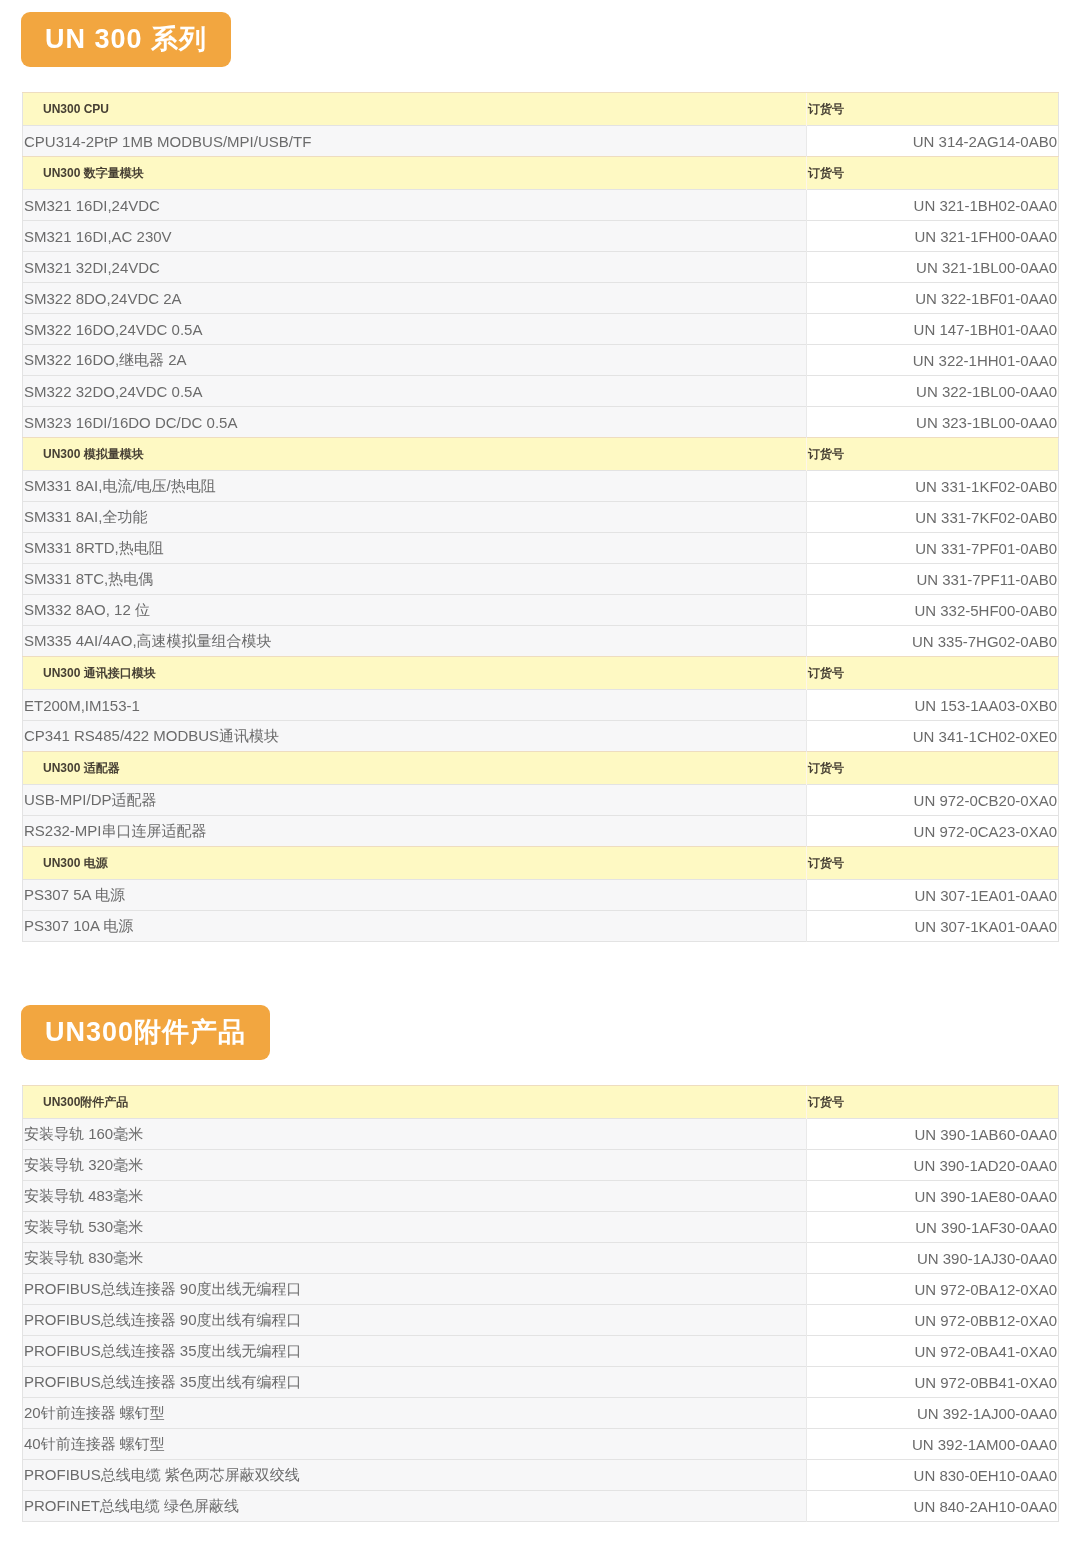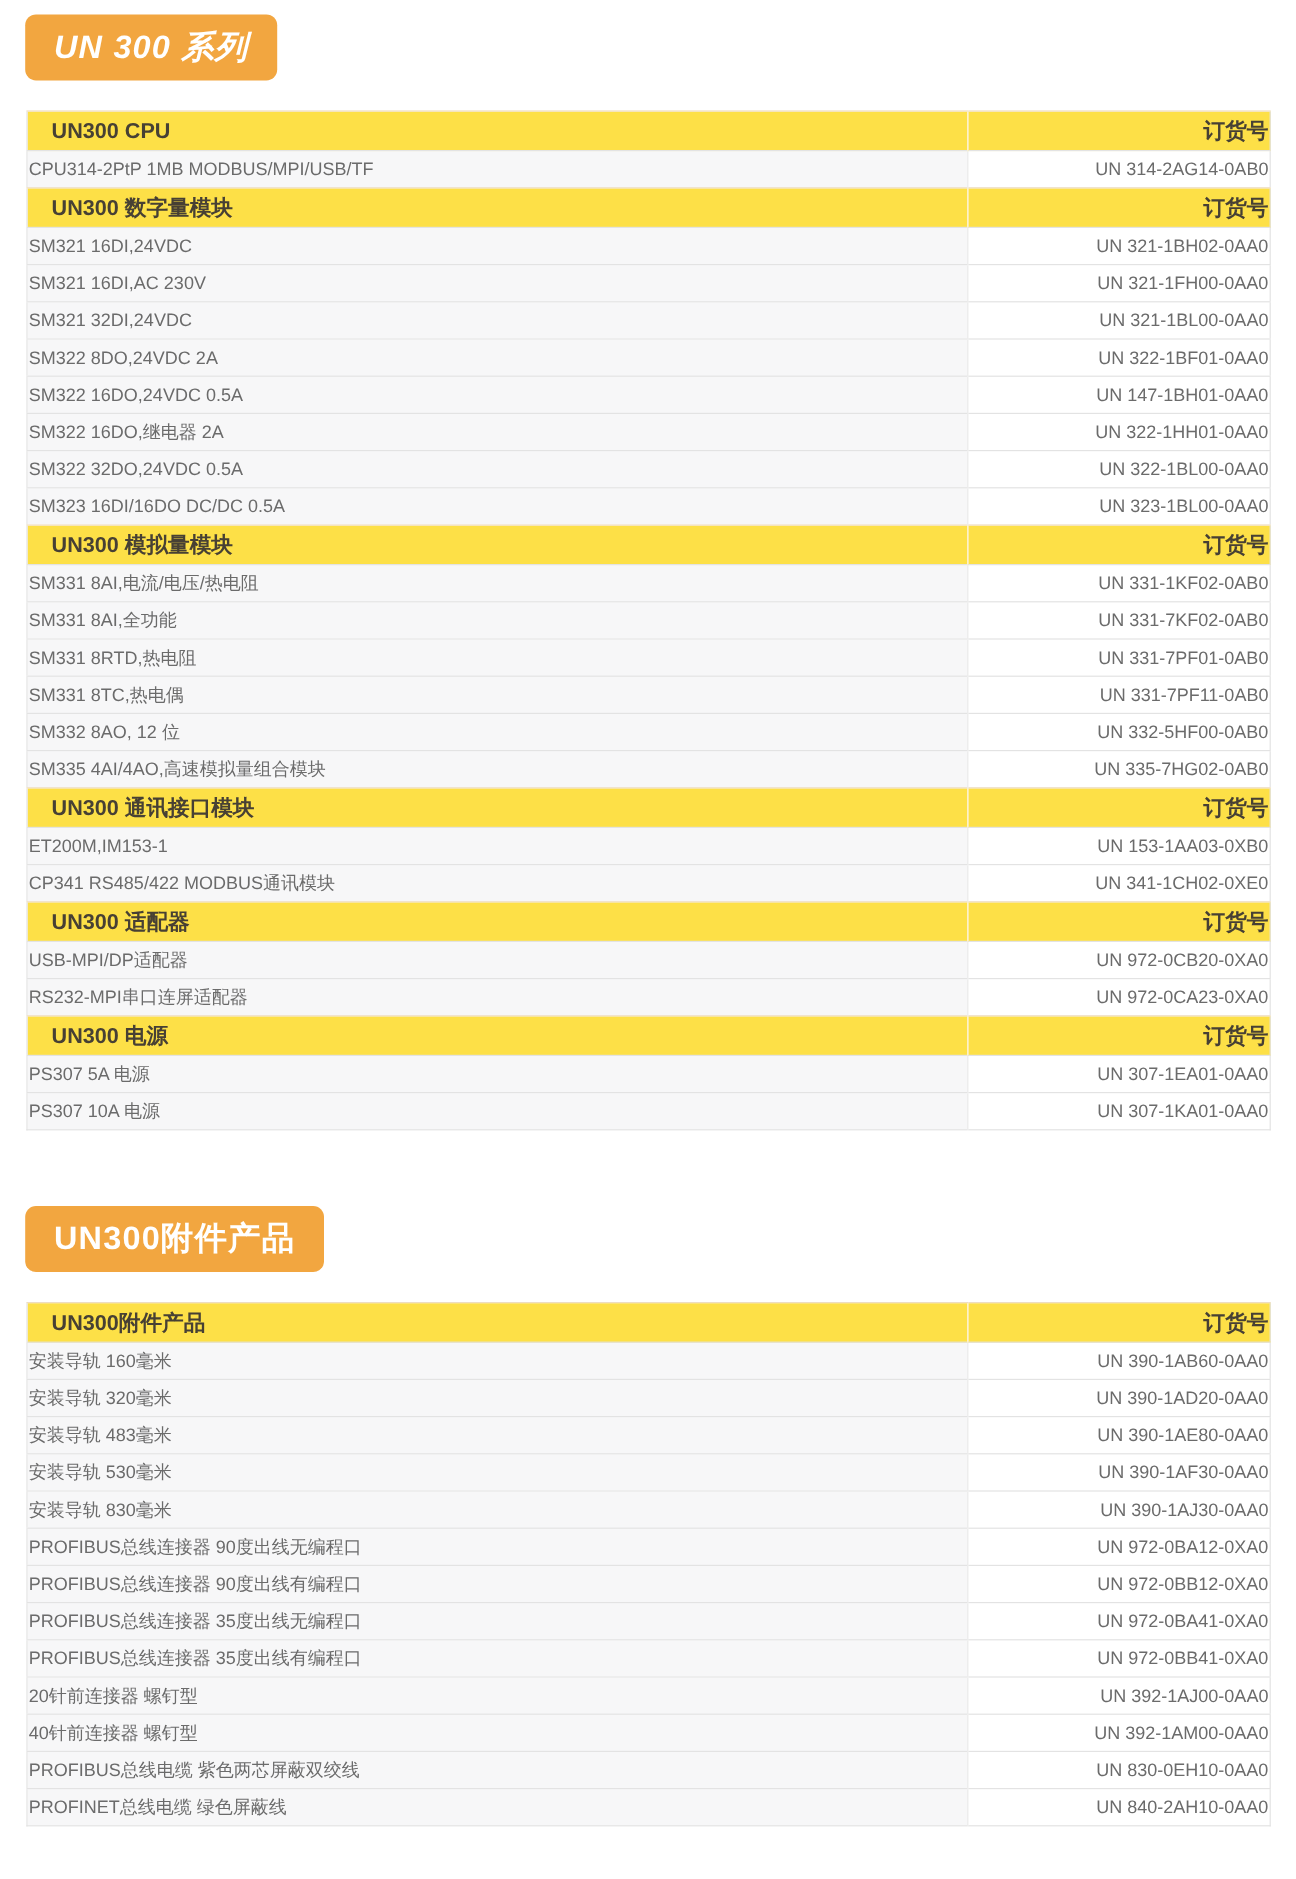--- a/index.html
+++ b/index.html
@@ -21,43 +21,43 @@
     display: inline-block;
     background: #F2A640;
     color: #ffffff;
     font-weight: 700;
     font-size: 27px;
     line-height: 27px;
     padding: 14px 24px;
     border-radius: 9px;
     letter-spacing: 1px;
   }
-  .section-1 .badge-wrap { margin: 12px 0 0 21px; font-style: italic; }
+  .section-1 .badge-wrap { margin: 12px 0 0 21px; }
   .section-2 .badge-wrap { margin: 63px 0 0 21px; }
   .product-table {
     border-collapse: collapse;
     width: 1036px;
     margin: 25px 0 0 22px;
     table-layout: fixed;
     border: 1px solid #e3e3e3;
   }
   .product-table col.product-col { width: 784px; }
   .product-table col.order-col { width: 252px; }
   .product-table tr.group-header td {
-    background: #fde047;
+    background: #fef9c3;
     height: 33px;
     font-weight: 700;
-    font-size: 18px;
+    font-size: 12px;
     color: #474034;
     border-top: 1px solid #eeddc0;
     margin-left: 16px;
   }
   .product-table tr.group-header td.left { padding-left: 20px; }
   .product-table tr.group-header td.right {
-    text-align: right;
+    text-align: left;
     border-left: 1px solid #fdf6ea;
   }
   .product-table tr.data-row td {
     height: 31px;
     font-size: 15px;
     color: #6b6b6b;
     border-top: 1px solid #e3e3e3;
     white-space: nowrap;
     overflow: hidden;
   }

